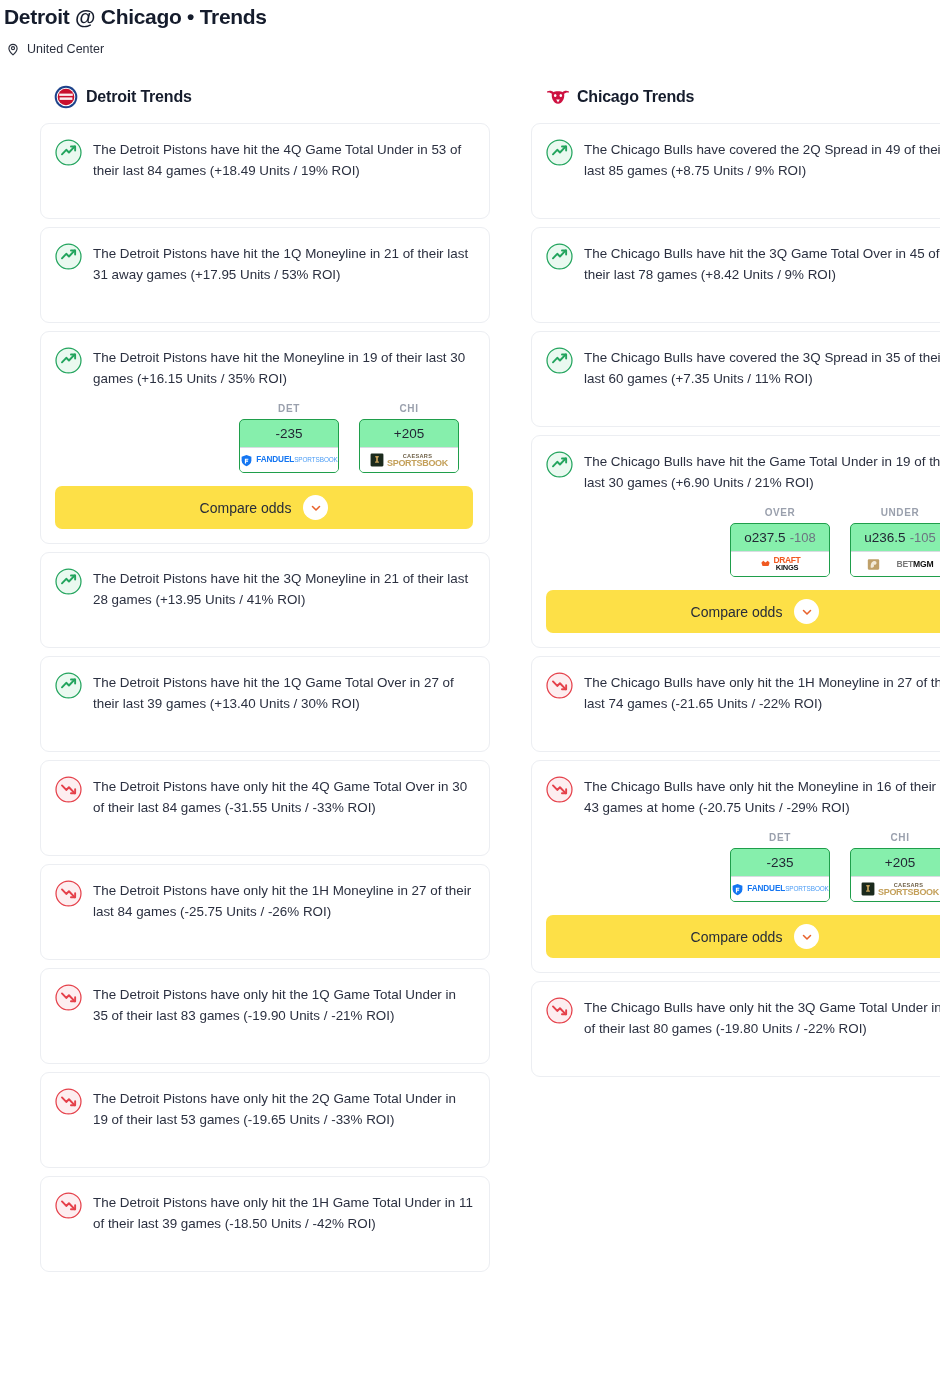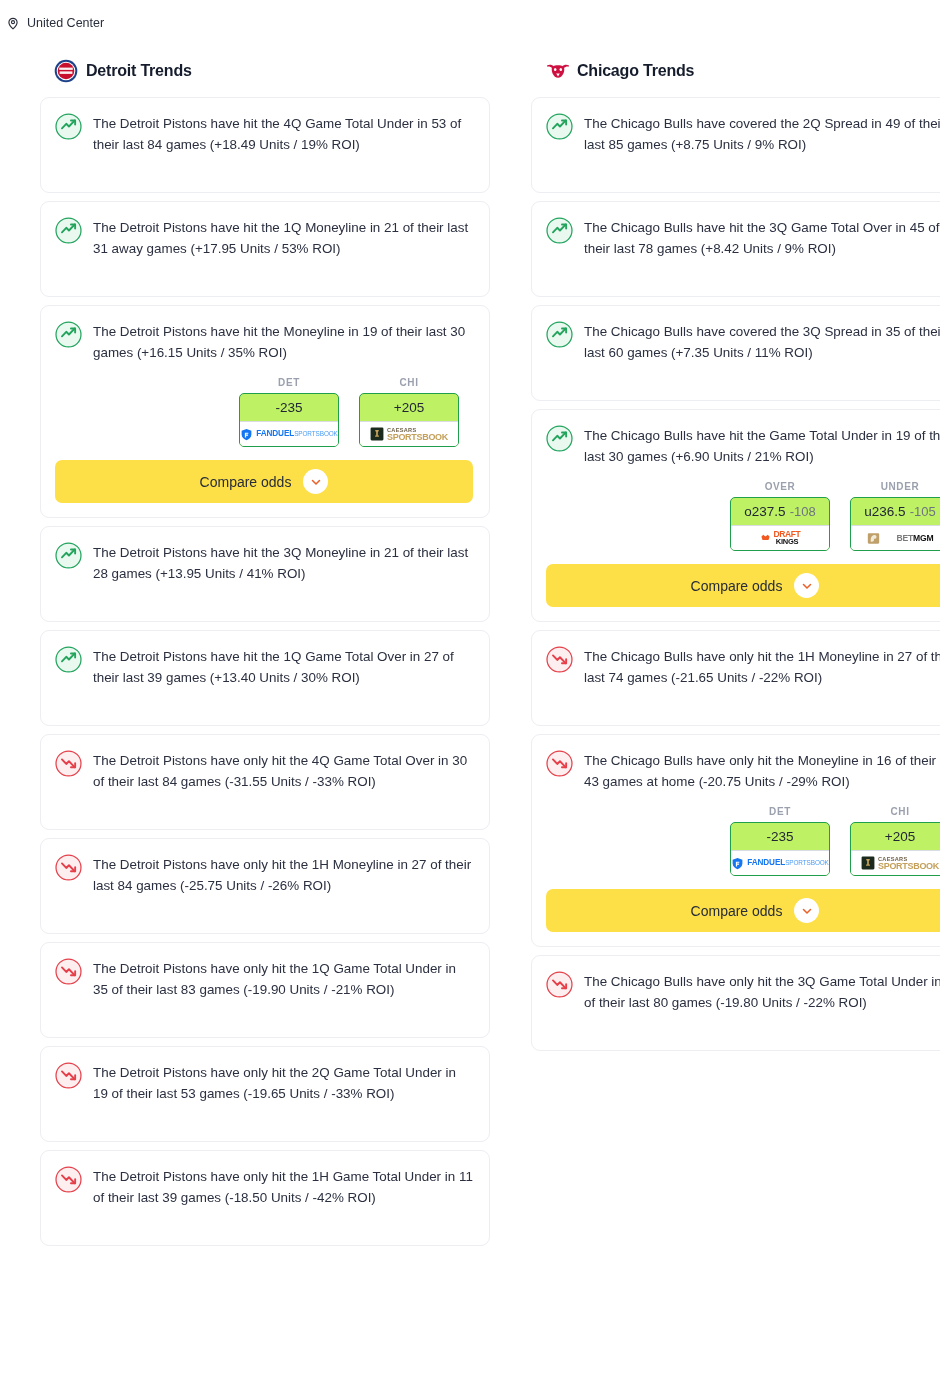--- a/index.html
+++ b/index.html
@@ -93,21 +93,22 @@
     font-size: 10px;
     letter-spacing: 0.6px;
     color: #9aa0ad;
     font-weight: 600;
     margin-bottom: 5px;
   }
   .odds-box {
     border: 1px solid #1f9e4b;
     border-radius: 5px;
     overflow: hidden;
-    background: #bef264;
+    background: #86efac;
+    text-align: center;
   }
   .odds-price {
     height: 27px;
     display: flex;
     align-items: center;
     justify-content: center;
     font-size: 13.5px;
     color: #222634;
     font-weight: 500;
     white-space: nowrap;
@@ -157,20 +158,21 @@
   .chev-circle {
     width: 25px; height: 25px; border-radius: 50%;
     background: #fff;
     display: flex; align-items: center; justify-content: center;
   }
 </style>
 </head>
 <body>
 
 <div class="page-header">
+  <div class="page-title">Detroit @ Chicago • Trends</div>
   <div class="venue-row">
     <span class="venue-icon">
       <svg viewBox="0 0 24 24" width="14" height="14" fill="none" stroke="#2a2f3d" stroke-width="2">
         <path d="M12 22s7-6.1 7-11a7 7 0 1 0-14 0c0 4.9 7 11 7 11z"></path>
         <circle cx="12" cy="10.5" r="2.6"></circle>
       </svg>
     </span>
     <span class="venue-name">United Center</span>
   </div>
 </div>

